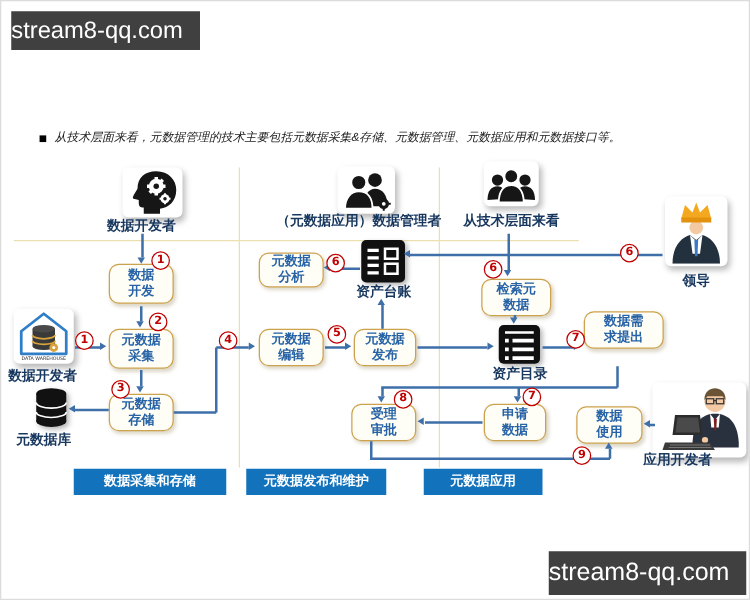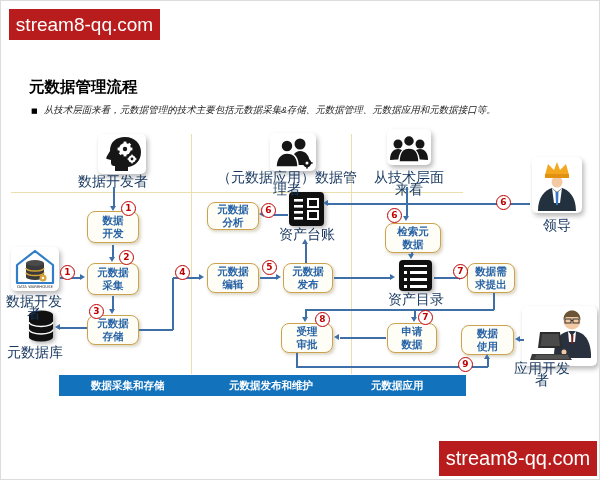--- a/index.html
+++ b/index.html
@@ -1,57 +1,56 @@
 <!DOCTYPE html>
 <html><head>
 <meta charset="utf-8">
 <style>
   html,body{margin:0;padding:0;background:#fff;}
   #page{position:relative;width:600px;height:480px;background:#fff;border:1px solid #dcdcdc;
         box-sizing:border-box;overflow:hidden;font-family:"DejaVu Sans",sans-serif;}
-  .wm{position:absolute;background:#b91c1c;color:#fff;text-align:center;
+  .wm{position:absolute;background:#404040;color:#fff;text-align:left;
       font-family:"Liberation Sans","DejaVu Sans",sans-serif;}
   #wm-top{left:8px;top:8px;width:151px;height:31px;font-size:19px;line-height:31px;}
   #wm-bot{left:438px;top:440px;width:158px;height:35px;font-size:20px;line-height:35px;}
   #sohu{position:absolute;left:452px;top:389px;width:148px;font-weight:bold;font-size:14.5px;
         color:#8f8f8f;text-shadow:.5px .5px 0 #d8d8d8;letter-spacing:.5px;}
   #title{position:absolute;left:28px;top:76px;font-size:15.5px;font-weight:bold;color:#000;}
   #bullet-row{position:absolute;left:30px;top:104px;width:545px;display:flex;gap:6px;align-items:flex-start;}
   #bullet-marker{font-size:7px;line-height:12px;color:#000;}
-  #bullet-text{font-family:Liberation Mono, monospace;font-style:italic;font-size:9.5px;color:#1a1a1a;line-height:12px;}
+  #bullet-text{font-family:Liberation Sans, sans-serif;font-style:italic;font-size:9.5px;color:#1a1a1a;line-height:12px;}
   .sep{position:absolute;background:#EADFAE;}
-  .lbl{position:absolute;font-size:14px;font-weight:normal;color:#17375E;text-align:center;line-height:12px;}
+  .lbl{position:absolute;font-size:11px;font-weight:bold;color:#17375E;text-align:center;line-height:12px;}
   .box{position:absolute;border:1.4px solid #CDA24E;border-radius:8px;background:#FFFEF6;
        color:#2763A6;font-size:10.5px;font-weight:bold;text-align:center;line-height:13px;
        display:flex;flex-direction:column;justify-content:center;
        box-shadow:1.5px 2px 3px rgba(120,100,40,.25);box-sizing:border-box;}
   .hl,.vl{position:absolute;background:#3E6FA8;}
   .hl{height:1.5px;} .vl{width:1.5px;}
   .ar{position:absolute;width:0;height:0;}
   .ar-r{border-top:3.5px solid transparent;border-bottom:3.5px solid transparent;border-left:5.5px solid #3E6FA8;}
   .ar-l{border-top:3.5px solid transparent;border-bottom:3.5px solid transparent;border-right:5.5px solid #3E6FA8;}
   .ar-d{border-left:3.5px solid transparent;border-right:3.5px solid transparent;border-top:5.5px solid #3E6FA8;}
   .ar-u{border-left:3.5px solid transparent;border-right:3.5px solid transparent;border-bottom:5.5px solid #3E6FA8;}
   .num{position:absolute;width:13px;height:13px;border:1.4px solid #C00000;border-radius:50%;
        background:#fff;color:#C00000;font-size:9px;font-weight:bold;line-height:13px;text-align:center;z-index:6;}
   .tile{position:absolute;background:#fff;border-radius:5px;box-shadow:2px 3px 5px rgba(0,0,0,.28);
         display:flex;align-items:center;justify-content:center;}
   .rawicon{position:absolute;filter:drop-shadow(2px 2px 2px rgba(0,0,0,.3));}
   .banner{position:absolute;background:#1272BC;color:#fff;font-size:10.5px;font-weight:bold;
-          line-height:21px;height:21px;padding-left:32px;}
+          text-align:center;line-height:21px;height:21px;}
 </style>
 </head>
 <body>
 
 <div id="page">
 
   <div class="wm" id="wm-top">stream8-qq.com</div>
   <div class="wm" id="wm-bot">stream8-qq.com</div>
 
-  <div id="title">元数据管理流程</div>
   <div id="bullet-row">
     <span id="bullet-marker">■</span>
     <span id="bullet-text">从技术层面来看，元数据管理的技术主要包括元数据采集&amp;存储、元数据管理、元数据应用和元数据接口等。</span>
   </div>
 
   <div class="sep" style="left:190px;top:133px;width:1px;height:240px"></div>
   <div class="sep" style="left:350px;top:133px;width:1px;height:240px"></div>
   <div class="sep" style="left:10px;top:191px;width:452px;height:1px"></div>
 
   <div class="tile" style="left:97px;top:133px;width:48px;height:40px">
@@ -199,21 +198,21 @@
       <div>发布</div>
     </div>
   <div class="box" style="left:280px;top:322px;width:52px;height:30px">
     <div>受理</div>
       <div>审批</div>
     </div>
   <div class="box" style="left:384px;top:222px;width:56px;height:30px">
     <div>检索元</div>
       <div>数据</div>
     </div>
-  <div class="box" style="left:466px;top:262px;width:48px;height:30px">
+  <div class="box" style="left:466px;top:248px;width:64px;height:30px">
     <div>数据需</div>
       <div>求提出</div>
     </div>
   <div class="box" style="left:386px;top:322px;width:50px;height:30px">
     <div>申请</div>
       <div>数据</div>
     </div>
   <div class="box" style="left:460px;top:324px;width:53px;height:30px">
     <div>数据</div>
       <div>使用</div>

